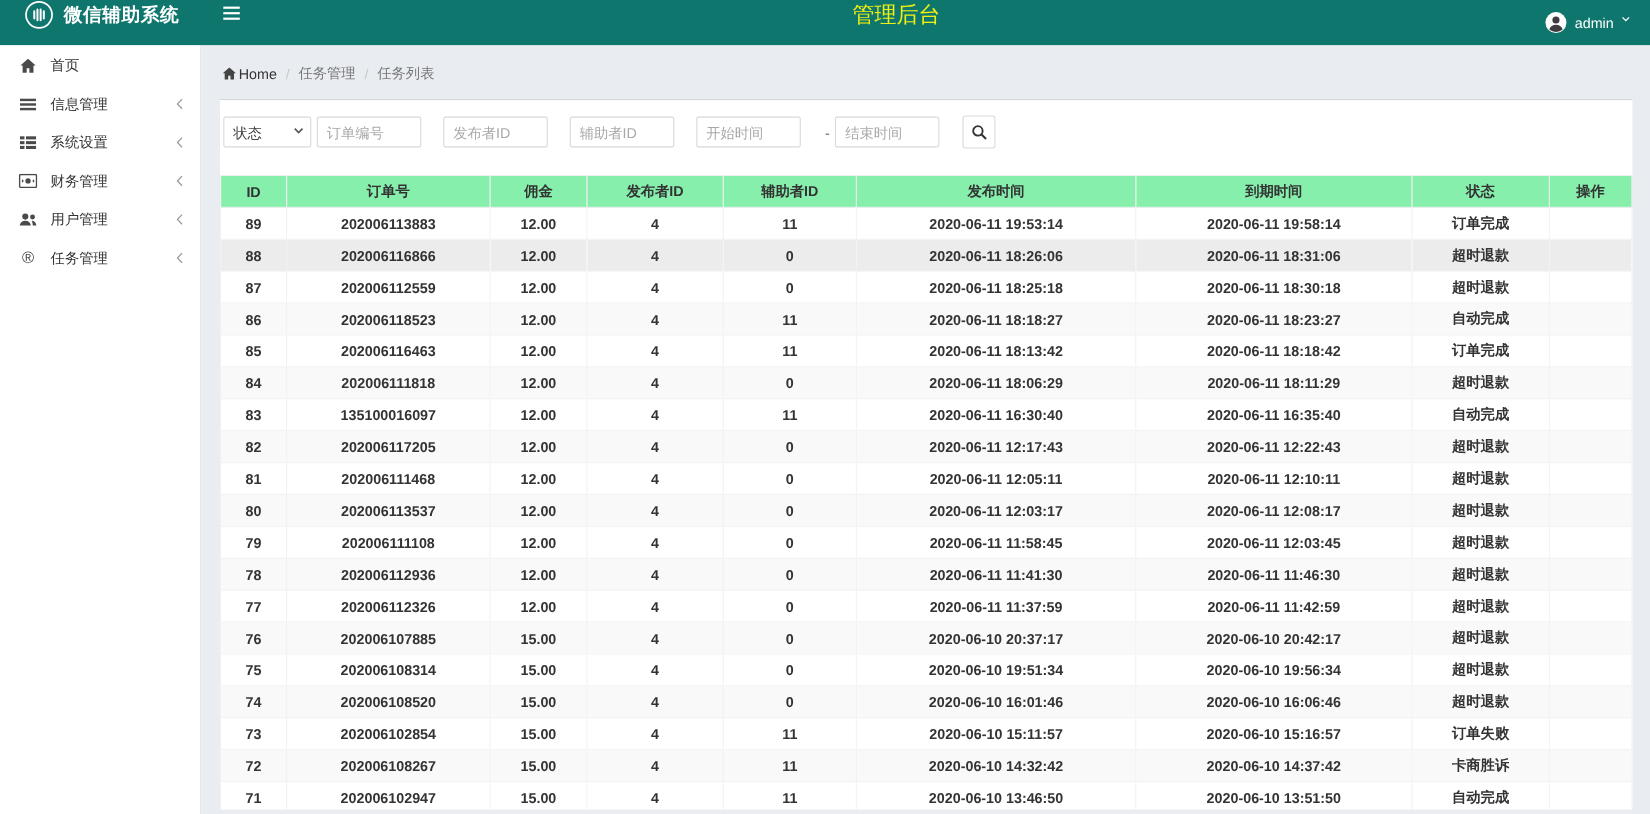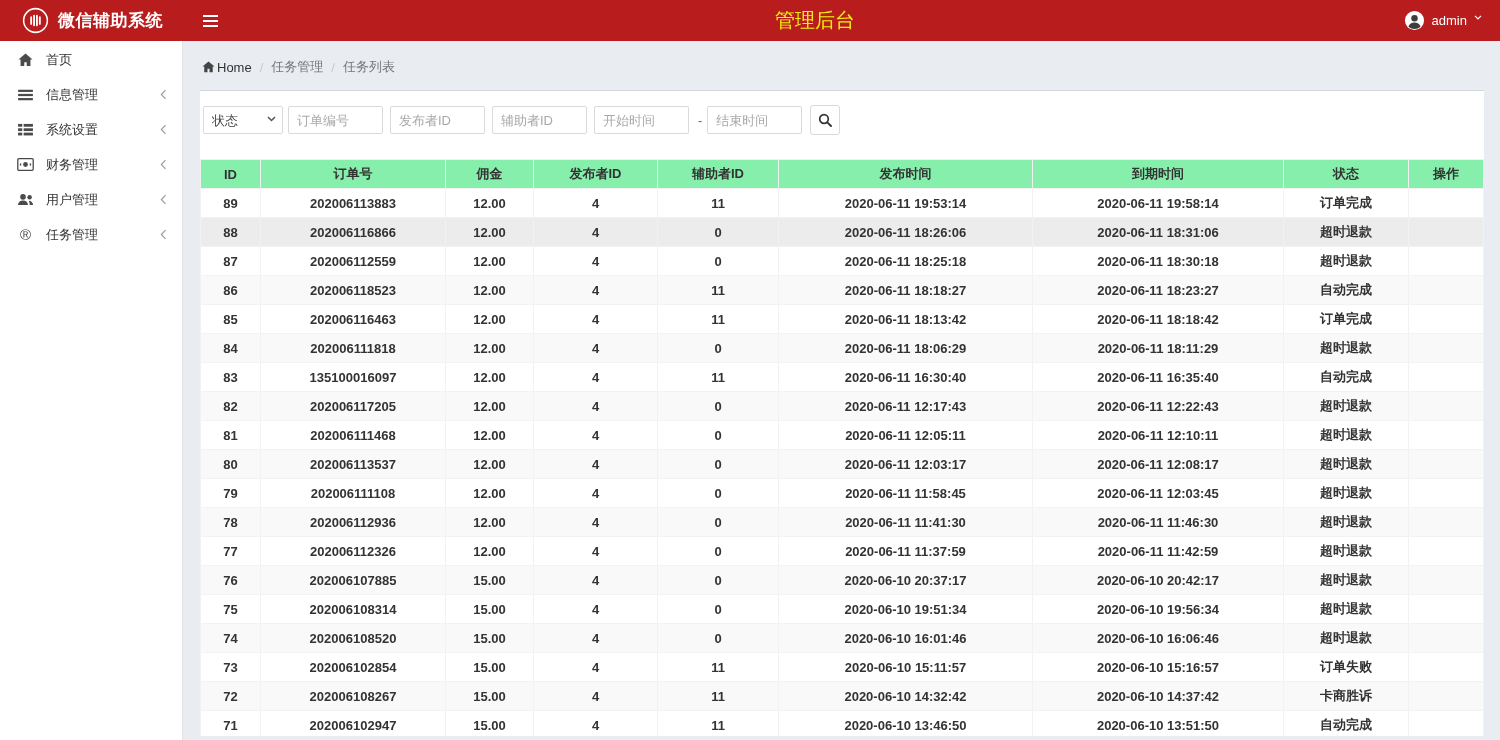--- a/index.html
+++ b/index.html
@@ -2,22 +2,22 @@
 <html><head>
 <meta charset="utf-8">
 <style>
   * { box-sizing: border-box; margin: 0; padding: 0; }
   html,body { width:1500px; height:740px; overflow:hidden; }
   body {
     font-family: "Liberation Sans", "DejaVu Sans", sans-serif;
     background:#e9edf2; color:#333;
   }
   
-  .topbar{position:absolute;top:0;left:0;width:1500px;height:41px;background:#b91c1c;
-    display:flex;align-items:center;z-index:20}
+  .topbar{position:absolute;top:0;left:0;width:1500px;height:41px;background:#0f766e;
+    display:flex;align-items:flex-start;z-index:20}
   .brand{display:flex;align-items:center;gap:9px;color:#fff;font-weight:bold;
     font-size:17px;padding-left:22px;width:183px;cursor:pointer;letter-spacing:.5px}
   .logo{display:inline-flex}
   .hamburger{margin-left:14px;background:none;border:none;cursor:pointer;
     display:flex;flex-direction:column;gap:3px;padding:6px}
   .hamburger span{display:block;width:15px;height:2px;background:#fff}
   .title{position:absolute;left:815px;transform:translateX(-50%);
     color:#efef10;font-size:20px;font-weight:normal;white-space:nowrap}
   .user{position:absolute;right:18px;top:0;height:41px;display:flex;align-items:center;
     gap:7px;color:#fff;font-size:13px;cursor:pointer}
@@ -40,21 +40,21 @@
   .crumb-link{color:#777;cursor:pointer}
   .card{background:#fff;border-top:1px solid #d2d6dd;height:646px;padding:14px 0 0 0;overflow:hidden}
   
   .filters{display:flex;align-items:center;margin:0 0 24px 3px}
   .sel-wrap{position:relative;margin-right:5px}
   .sel-wrap select{appearance:none;-webkit-appearance:none;width:80px;height:28px;
     border:1px solid #d9d9d9;border-radius:2px;background:#fff;color:#444;
     font-size:13px;padding:0 20px 0 8px;font-family:inherit}
   .sel-caret{position:absolute;right:7px;top:10px;pointer-events:none;display:flex}
   .filters input{width:95px;height:28px;border:1px solid #d9d9d9;border-radius:2px;
-    font-size:13px;padding:0 8px;margin-right:7px;color:#555;font-family:inherit;outline:none}
+    font-size:13px;padding:0 8px;margin-right:20px;color:#555;font-family:inherit;outline:none}
   .filters input::placeholder{color:#a9a9a9}
   .dash{color:#666;margin:0 5px 0 2px;font-size:13px}
   .search-btn{width:30px;height:30px;border:1px solid #d9d9d9;border-radius:3px;
     background:#fff;display:flex;align-items:center;justify-content:center;cursor:pointer;margin-left:1px}
   
   table{width:100%;border-collapse:collapse;table-layout:fixed;font-size:13px}
   th{height:29px;background:#86efac;border:1px solid #f0f0f0;font-weight:bold;
     color:#333;text-align:center}
   td{height:29px;border:1px solid #f2f2f2;text-align:center;font-weight:bold;color:#333;
     overflow:hidden;white-space:nowrap}

